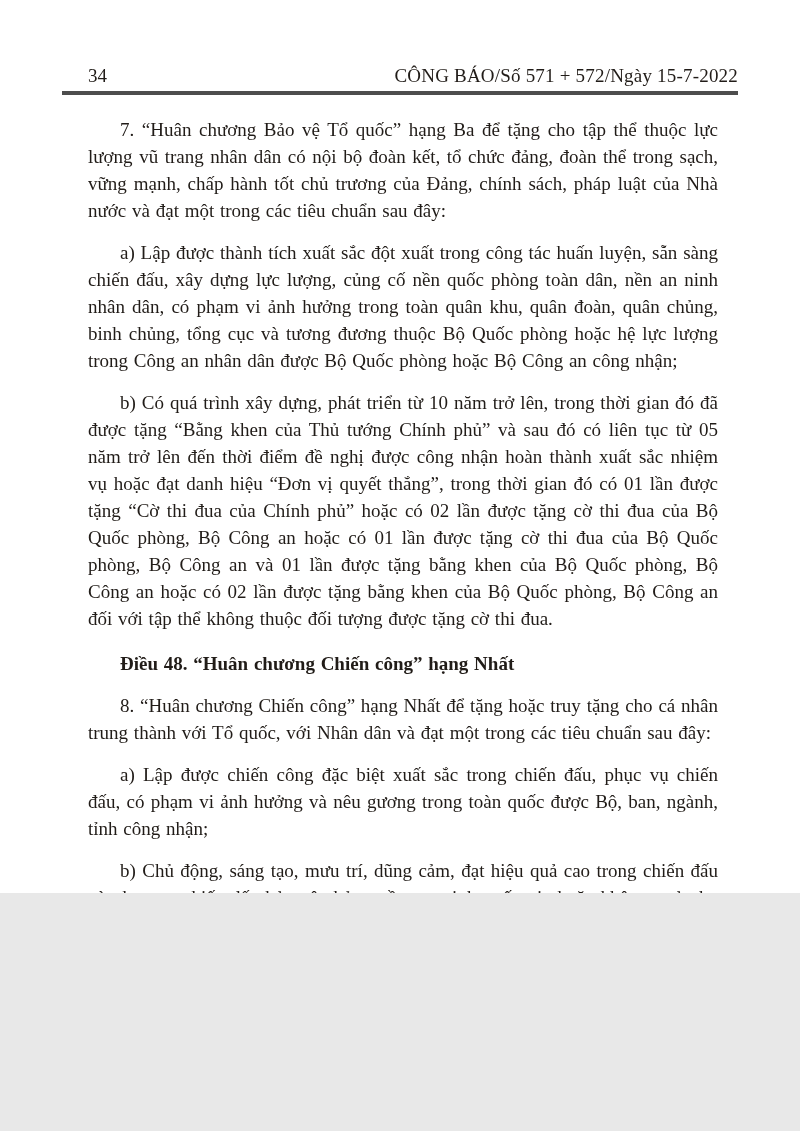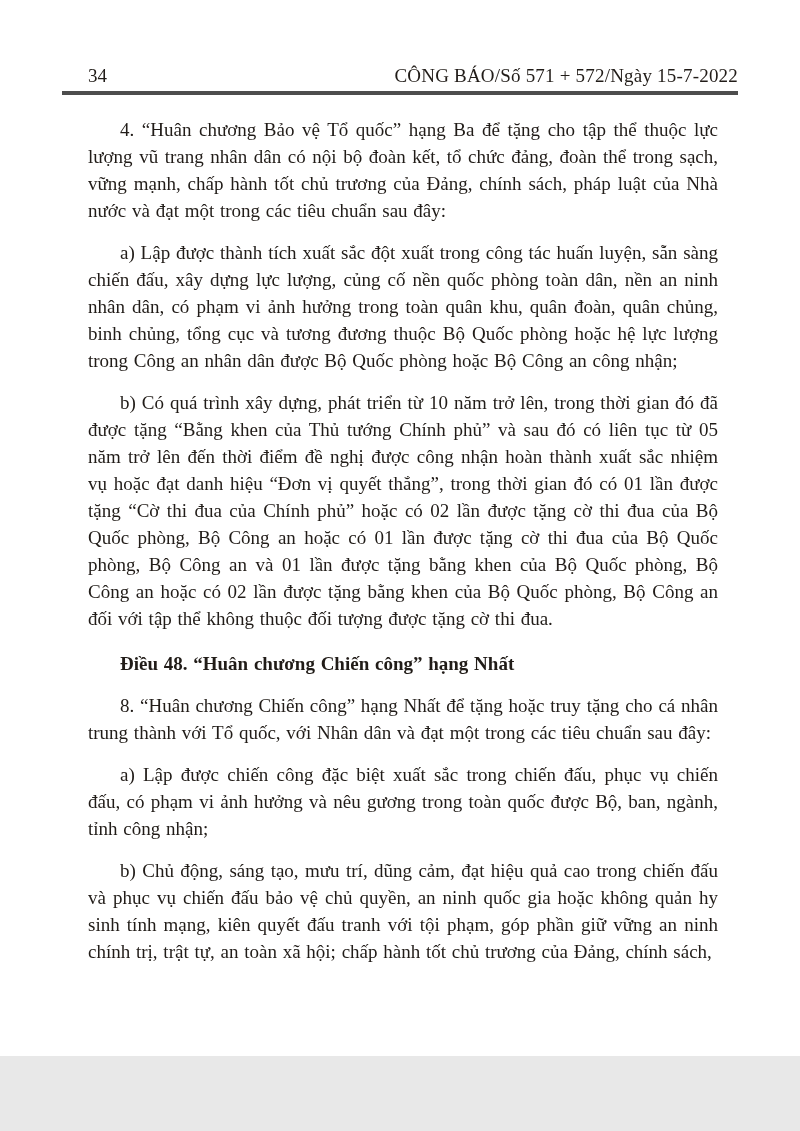--- a/index.html
+++ b/index.html
@@ -5,21 +5,21 @@
   :root{
     --text-color:#211c18;
     --rule-color:#4d4d4d;
     --page-bg:#ffffff;
   }
   *{margin:0;padding:0;box-sizing:border-box;}
   html,body{background:#e8e8e8;}
   .page{
     position:relative;
     width:800px;
-    height:1056px;
+    height:893px;
     margin:0 auto;
     background:var(--page-bg);
     font-family:"Liberation Serif","DejaVu Serif",serif;
     color:var(--text-color);
     overflow:hidden;
   }
   .header{
     position:absolute;
     top:63px;
     left:62px;
@@ -74,21 +74,21 @@
 <div class="page">
 
   <div class="header">
     <span class="page-number">34</span>
     <span class="header-title">CÔNG BÁO/Số 571 + 572/Ngày 15-7-2022</span>
   </div>
 
   <div class="header-rule"></div>
 
   <div class="doc-body">
-    <p>4. “Huân chương Bảo vệ Tổ quốc” hạng Ba để tặng cho tập thể thuộc lực lượng vũ trang nhân dân có nội bộ đoàn kết, tổ chức đảng, đoàn thể trong sạch, vững mạnh, chấp hành tốt chủ trương của Đảng, chính sách, pháp luật của Nhà nước và đạt một trong các tiêu chuẩn sau đây:</p>
+    <p>7. “Huân chương Bảo vệ Tổ quốc” hạng Ba để tặng cho tập thể thuộc lực lượng vũ trang nhân dân có nội bộ đoàn kết, tổ chức đảng, đoàn thể trong sạch, vững mạnh, chấp hành tốt chủ trương của Đảng, chính sách, pháp luật của Nhà nước và đạt một trong các tiêu chuẩn sau đây:</p>
     <p>a) Lập được thành tích xuất sắc đột xuất trong công tác huấn luyện, sẵn sàng chiến đấu, xây dựng lực lượng, củng cố nền quốc phòng toàn dân, nền an ninh nhân dân, có phạm vi ảnh hưởng trong toàn quân khu, quân đoàn, quân chủng, binh chủng, tổng cục và tương đương thuộc Bộ Quốc phòng hoặc hệ lực lượng trong Công an nhân dân được Bộ Quốc phòng hoặc Bộ Công an công nhận;</p>
     <p>b) Có quá trình xây dựng, phát triển từ 10 năm trở lên, trong thời gian đó đã được tặng “Bằng khen của Thủ tướng Chính phủ” và sau đó có liên tục từ 05 năm trở lên đến thời điểm đề nghị được công nhận hoàn thành xuất sắc nhiệm vụ hoặc đạt danh hiệu “Đơn vị quyết thắng”, trong thời gian đó có 01 lần được tặng “Cờ thi đua của Chính phủ” hoặc có 02 lần được tặng cờ thi đua của Bộ Quốc phòng, Bộ Công an hoặc có 01 lần được tặng cờ thi đua của Bộ Quốc phòng, Bộ Công an và 01 lần được tặng bằng khen của Bộ Quốc phòng, Bộ Công an hoặc có 02 lần được tặng bằng khen của Bộ Quốc phòng, Bộ Công an đối với tập thể không thuộc đối tượng được tặng cờ thi đua.</p>
     <p class="heading">Điều 48. “Huân chương Chiến công” hạng Nhất</p>
     <p>8. “Huân chương Chiến công” hạng Nhất để tặng hoặc truy tặng cho cá nhân trung thành với Tổ quốc, với Nhân dân và đạt một trong các tiêu chuẩn sau đây:</p>
     <p>a) Lập được chiến công đặc biệt xuất sắc trong chiến đấu, phục vụ chiến đấu, có phạm vi ảnh hưởng và nêu gương trong toàn quốc được Bộ, ban, ngành, tỉnh công nhận;</p>
     <p>b) Chủ động, sáng tạo, mưu trí, dũng cảm, đạt hiệu quả cao trong chiến đấu và phục vụ chiến đấu bảo vệ chủ quyền, an ninh quốc gia hoặc không quản hy sinh tính mạng, kiên quyết đấu tranh với tội phạm, góp phần giữ vững an ninh chính trị, trật tự, an toàn xã hội; chấp hành tốt chủ trương của Đảng, chính sách,</p>
   </div>
 
 </div>
 

